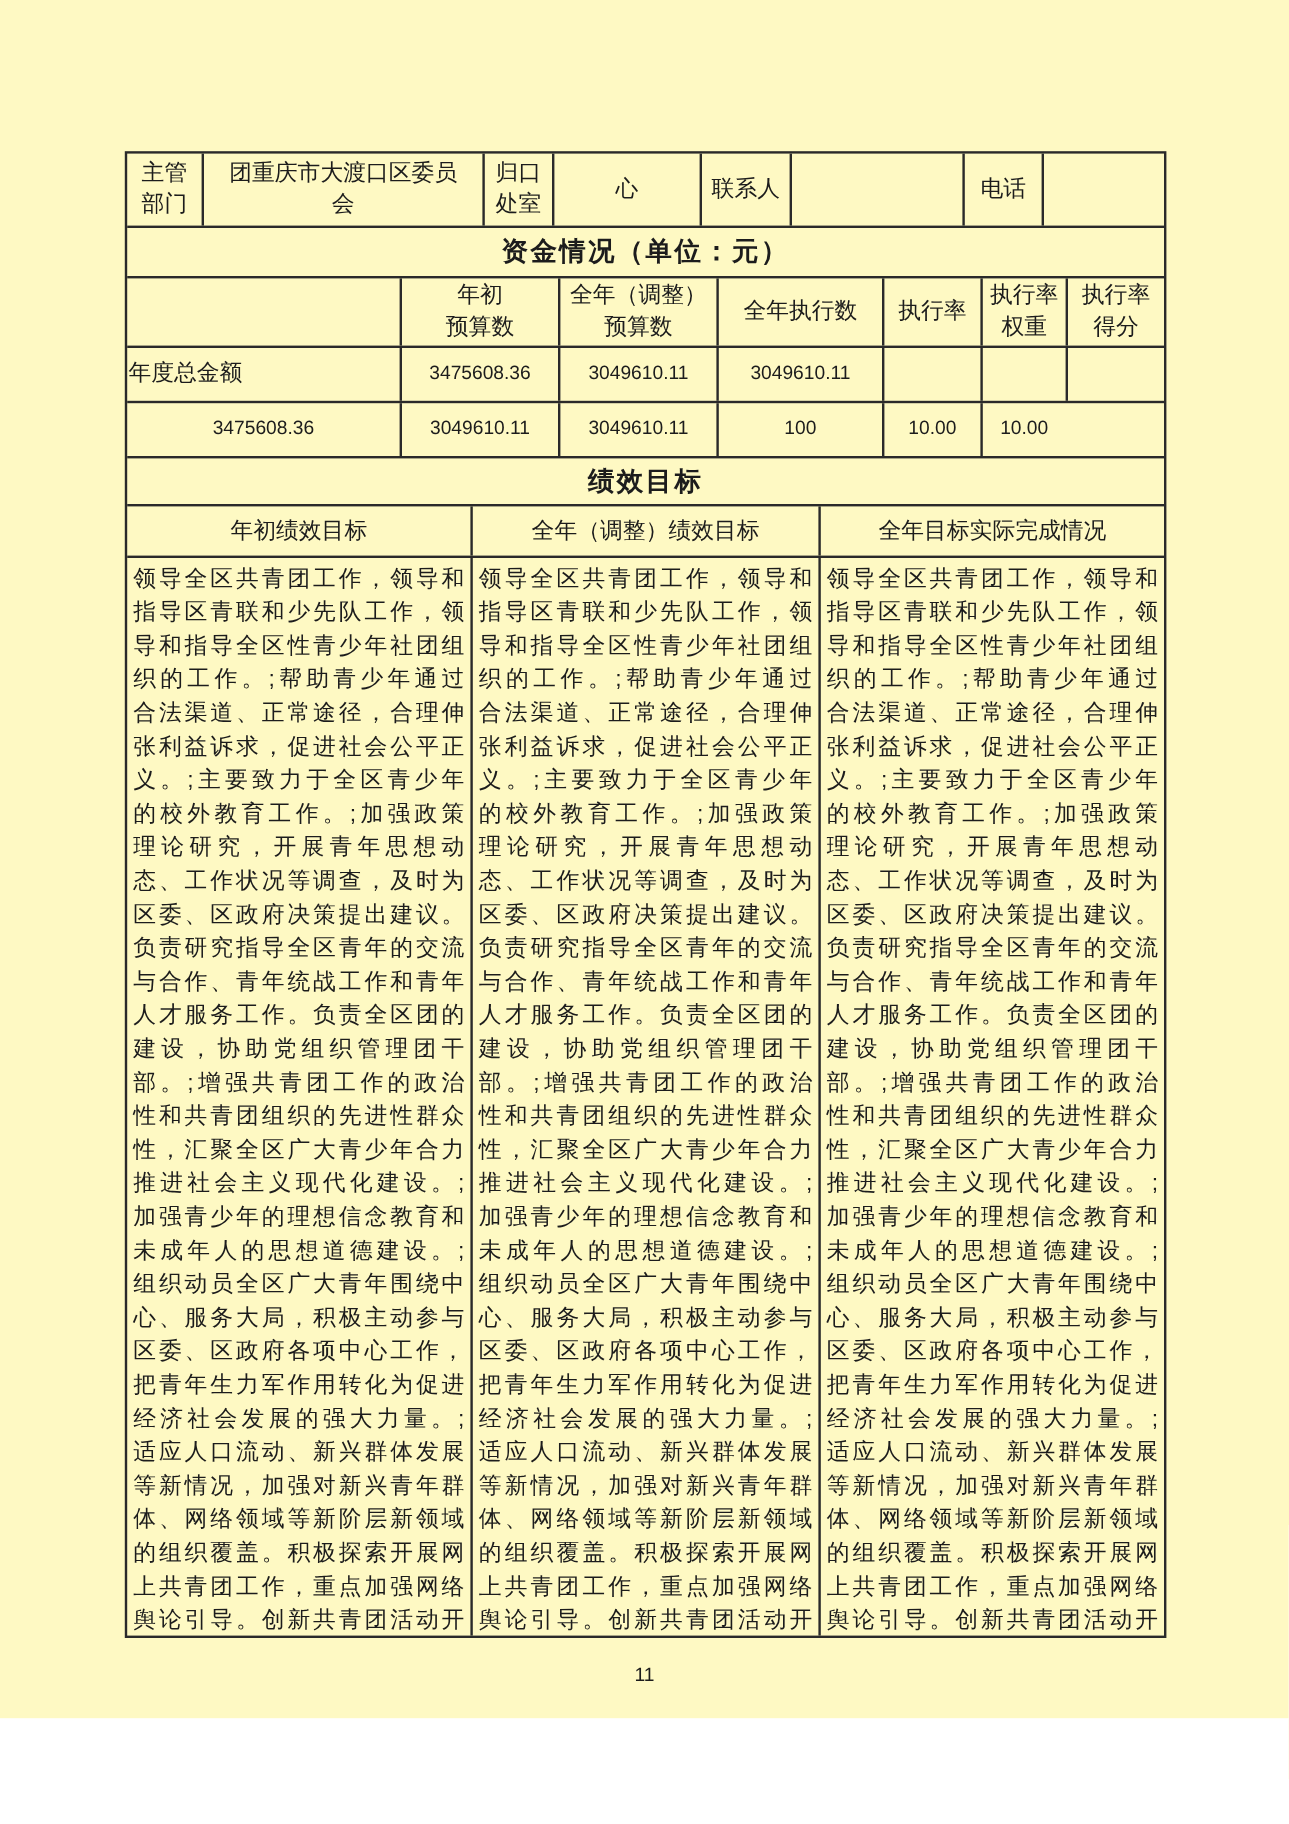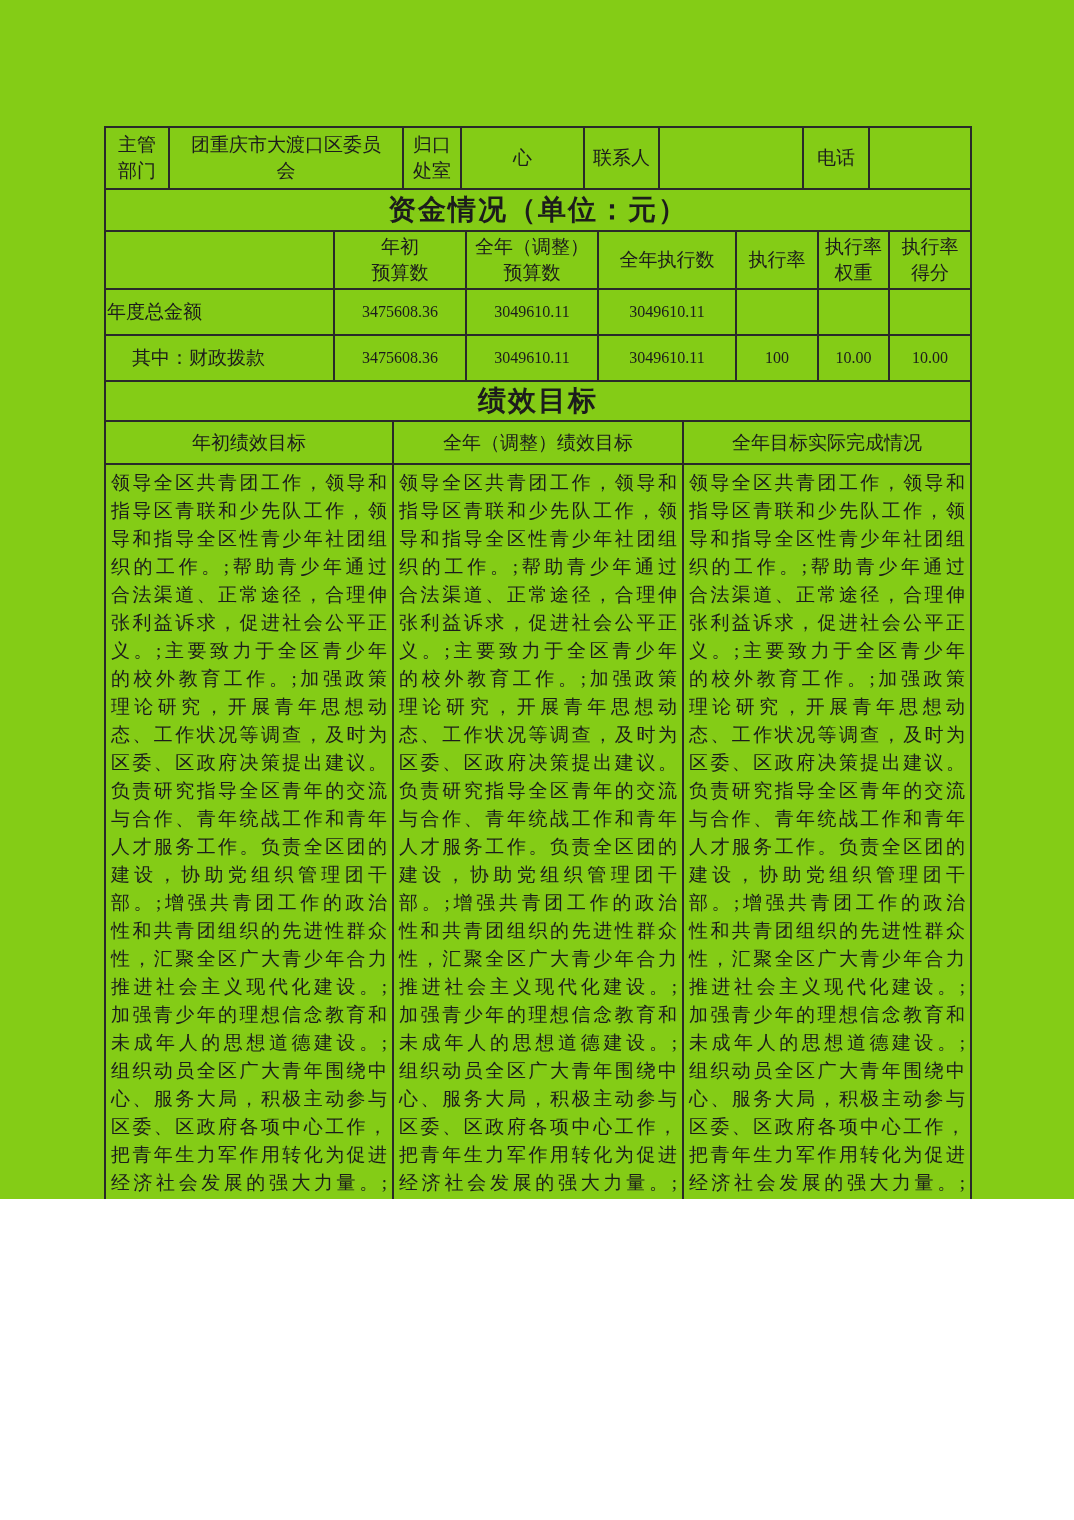--- a/index.html
+++ b/index.html
@@ -1,21 +1,21 @@
 <!DOCTYPE html>
 <html><head>
 <meta charset="utf-8">
 <style>
   html, body { margin: 0; padding: 0; background: #ffffff; }
   .page {
     position: relative;
     width: 1074px;
-    height: 1199px;
-    background: #84cc16;
-    font-family: Liberation Serif, serif;
+    height: 1432px;
+    background: #fef9c3;
+    font-family: Liberation Sans, sans-serif;
     color: #1c1c1c;
     overflow: hidden;
   }
   .doc-table {
     position: absolute;
     left: 104px;
     top: 126px;
     width: 864px;
     border: 2px solid #2a2a2a;
   }
@@ -42,21 +42,21 @@
   .title-row  { grid-template-columns: 864px; height: 40px; }
   .money-grid { grid-template-columns: 227px 132px 132px 138px 82px 71px 82px; }
   .money-head { height: 56px; }
   .money-row  { height: 44px; }
   .goals-title{ grid-template-columns: 864px; height: 38px; }
   .goals-grid { grid-template-columns: 286px 290px 288px; }
   .goals-head { height: 41px; }
   .goals-body { height: 898px; }
   .section-title {
     font-weight: bold;
-    font-size: 28px;
+    font-size: 22px;
     letter-spacing: 2px;
   }
   .left-label {
     justify-content: flex-start;
     text-align: right;
     padding-left: 1px;
   }
   .indent-label {
     justify-content: flex-start;
     text-align: left;
@@ -125,21 +125,20 @@
       <div class="cell left-label">年度总金额</div>
       <div class="cell num">3475608.36</div>
       <div class="cell num">3049610.11</div>
       <div class="cell num">3049610.11</div>
       <div class="cell num"></div>
       <div class="cell num"></div>
       <div class="cell num"></div>
     </div>
 
     <div class="grid-row money-grid money-row">
-      <div class="cell indent-label">其中：财政拨款</div>
       <div class="cell num">3475608.36</div>
       <div class="cell num">3049610.11</div>
       <div class="cell num">3049610.11</div>
       <div class="cell num">100</div>
       <div class="cell num">10.00</div>
       <div class="cell num">10.00</div>
     </div>
 
     <div class="grid-row goals-title">
       <div class="cell section-title">绩效目标</div>

